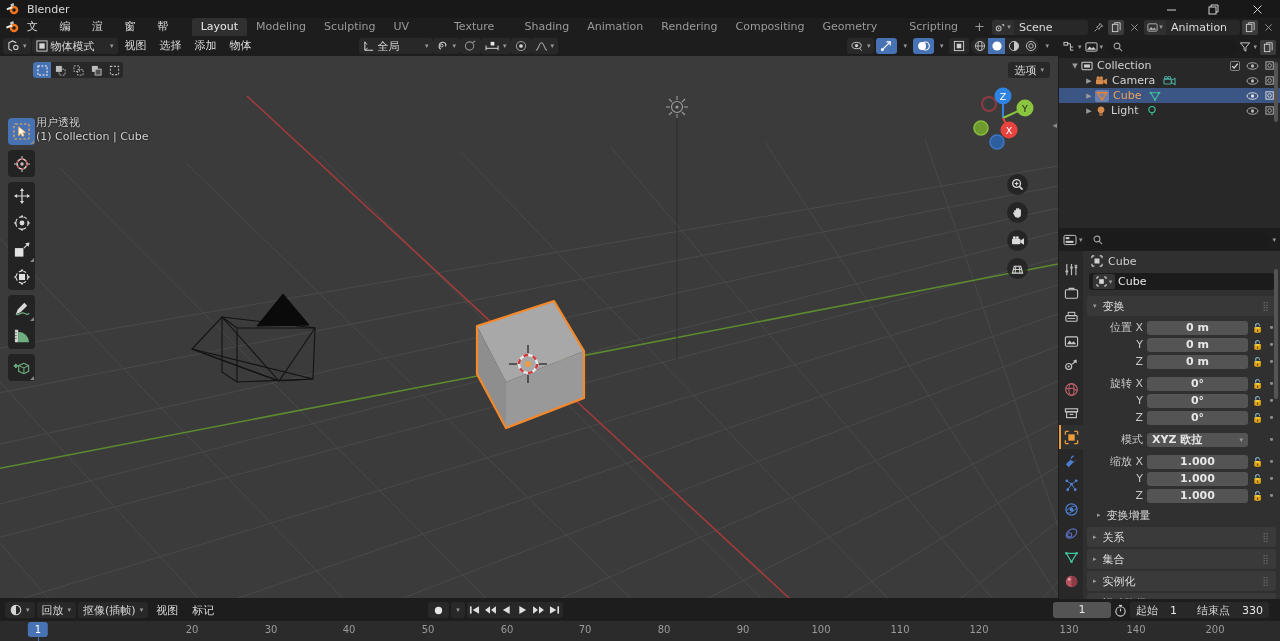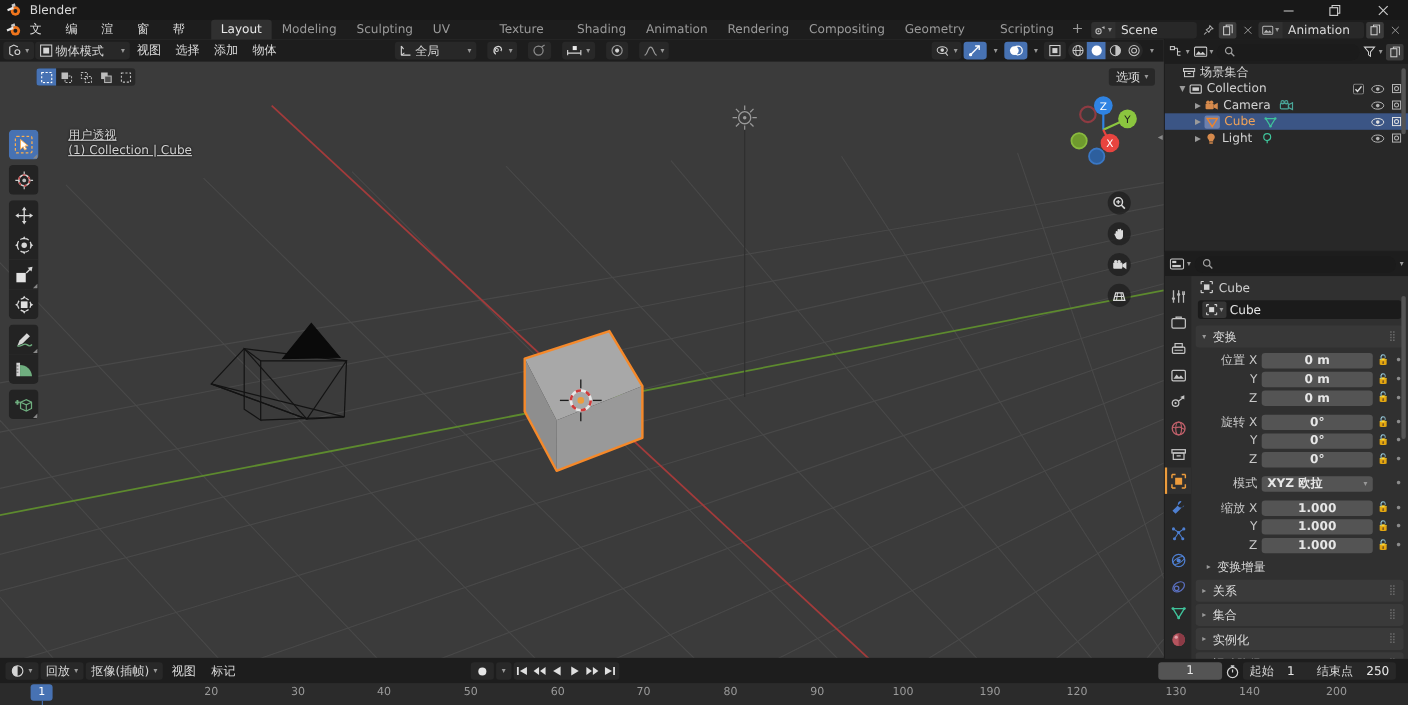--- a/index.html
+++ b/index.html
@@ -101,23 +101,22 @@
 
   
   .vp-options {
     position: absolute; right: 8px; top: 26px; height: 16px; padding: 0 6px;
     background: #282828; border-radius: 3px; display: flex; align-items: center; gap: 4px;
     font-size: 11px; color: #dcdcdc;
   }
 
   
   .vp-overlay-text {
-    position: absolute; left: 62px; top: 80px; font-size: 11px; color: #d3d3d3; line-height: 14px;
+    position: absolute; left: 36px; top: 80px; font-size: 11px; color: #d3d3d3; line-height: 14px;
     text-shadow: 0 0 2px #000;
-    text-decoration: underline;
   }
 
   
   .toolbar { position: absolute; left: 8px; top: 82px; width: 27px; }
   .tool-group { margin-bottom: 5px; background: transparent; border-radius: 4px; overflow: hidden; }
   .tool-btn {
     width: 27px; height: 27px; background: #232323; display: flex; align-items: center;
     justify-content: center; position: relative;
   }
   .tool-btn.active { background: #4772b3; }
@@ -499,21 +498,21 @@
           <rect x="3.6" y="3.6" width="5.8" height="5.8" fill="#d6d6d6"></rect>
         </svg>
         <span style="flex:1;">物体模式</span>
         <span class="caret">▾</span>
       </div>
       <div class="vp-menu">视图</div>
       <div class="vp-menu">选择</div>
       <div class="vp-menu">添加</div>
       <div class="vp-menu">物体</div>
 
-      <div style="display:flex;align-items:center;gap:10px;margin-left:100px;">
+      <div style="display:flex;align-items:center;gap:0;margin-left:100px;">
         <div class="vp-ctl" style="min-width:74px;">
           <svg width="12" height="12" viewBox="0 0 13 13">
             <path d="M2 11 L2 2 M2 11 L11 11" stroke="#d6d6d6" stroke-width="1.1" fill="none"></path>
             <path d="M2 2 L4.2 5 M2 11 L5 8.8" stroke="#d6d6d6" stroke-width="1" fill="none"></path>
           </svg>
           <span style="flex:1;">全局</span>
           <span class="caret">▾</span>
         </div>
         <div class="vp-ctl">
           <svg width="13" height="12" viewBox="0 0 14 13">
@@ -853,31 +852,20 @@
       <div class="mini-ico boxed">
         <svg width="11" height="11" viewBox="0 0 12 12">
           <rect x="1.5" y="2.5" width="6" height="8" fill="none" stroke="#d0d0d0" stroke-width="1"></rect>
           <path d="M4 2.5 V0.8 H10 V9" fill="none" stroke="#d0d0d0" stroke-width="1"></path>
         </svg>
       </div>
     </div>
 
     <div>
 
-      <div class="otl-row" style="padding-left:4px;">
-        <span class="disc"></span>
-        <span>
-          <svg width="12" height="12" viewBox="0 0 13 13">
-            <rect x="1" y="2.5" width="11" height="2.8" fill="none" stroke="#cfcfcf" stroke-width="1"></rect>
-            <rect x="2" y="5.3" width="9" height="5.2" fill="none" stroke="#cfcfcf" stroke-width="1"></rect>
-            <line x1="5" y1="7.5" x2="8" y2="7.5" stroke="#cfcfcf" stroke-width="1"></line>
-          </svg>
-        </span>
-        <span class="otl-label">场景集合</span>
-      </div>
 
       <div class="otl-row" style="padding-left:10px;">
         <span class="disc">▼</span>
         <span>
           <svg width="12" height="12" viewBox="0 0 13 13">
             <rect x="1" y="2.5" width="11" height="8" rx="1" fill="none" stroke="#cfcfcf" stroke-width="1.1"></rect>
             <rect x="3.3" y="4.8" width="6.4" height="3.4" fill="#cfcfcf"></rect>
           </svg>
         </span>
         <span class="otl-label">Collection</span>
@@ -1356,38 +1344,38 @@
             <circle cx="7" cy="8" r="5" fill="none" stroke="#d0d0d0" stroke-width="1.2"></circle>
             <line x1="7" y1="8" x2="7" y2="5" stroke="#d0d0d0" stroke-width="1.2"></line>
             <line x1="5.3" y1="1.6" x2="8.7" y2="1.6" stroke="#d0d0d0" stroke-width="1.3"></line>
             <line x1="7" y1="1.6" x2="7" y2="3" stroke="#d0d0d0" stroke-width="1.2"></line>
           </svg>
         </span>
         <div class="tl-range">
           <span>起始</span>
           <span class="num">1</span>
           <span style="padding-left:14px;">结束点</span>
-          <span class="num">250</span>
+          <span class="num">330</span>
         </div>
       </div>
     </div>
 
     <div class="tl-scrub">
 
       <div class="tick" style="left:113px;margin-top:43px;">10</div>
       <div class="tick" style="left:192px;">20</div>
       <div class="tick" style="left:271px;">30</div>
       <div class="tick" style="left:349px;">40</div>
       <div class="tick" style="left:428px;">50</div>
       <div class="tick" style="left:507px;">60</div>
       <div class="tick" style="left:585px;">70</div>
       <div class="tick" style="left:664px;">80</div>
       <div class="tick" style="left:743px;">90</div>
       <div class="tick" style="left:821px;">100</div>
-      <div class="tick" style="left:900px;">190</div>
+      <div class="tick" style="left:900px;">110</div>
       <div class="tick" style="left:979px;">120</div>
       <div class="tick" style="left:1057px;margin-left:12px;">130</div>
       <div class="tick" style="left:1136px;">140</div>
       <div class="tick" style="left:1215px;">200</div>
       <div class="playhead" style="left:38px;">1</div>
       <div class="playhead-line" style="left:38px;"></div>
     </div>
   </div>
 
 </div>

